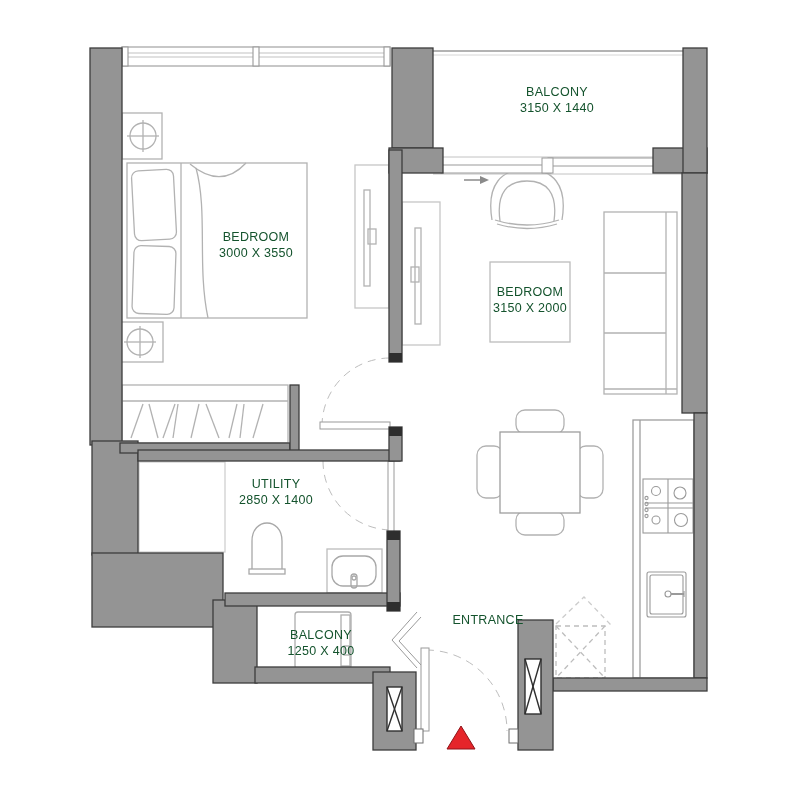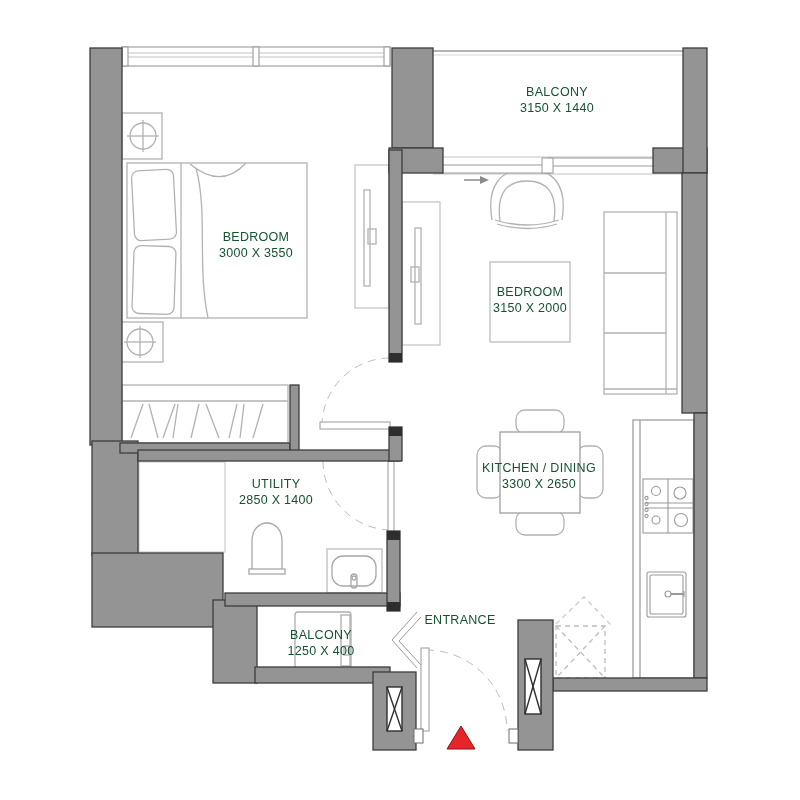--- a/index.html
+++ b/index.html
@@ -260,32 +260,28 @@
   <div class="room-label" style="left:557px;top:100px">
     <span class="l1">BALCONY</span>
     <span class="l2">3150 X 1440</span>
   </div>
 
   <div class="room-label" style="left:530px;top:300px">
     <span class="l1">BEDROOM</span>
     <span class="l2">3150 X 2000</span>
   </div>
 
-  <div class="room-label" style="left:539px;top:476px">
-    <span class="l1">KITCHEN / DINING</span>
-    <span class="l2">3300 X 2650</span>
-  </div>
 
   <div class="room-label" style="left:276px;top:492px">
     <span class="l1">UTILITY</span>
     <span class="l2">2850 X 1400</span>
   </div>
 
   <div class="room-label" style="left:321px;top:643px">
     <span class="l1">BALCONY</span>
     <span class="l2">1250 X 400</span>
   </div>
 
-  <div class="room-label" style="left:460px;top:621px">
+  <div class="room-label" style="left:488px;top:621px">
     <span class="l1">ENTRANCE</span>
   </div>
 
 </div>
 
 </body></html>

